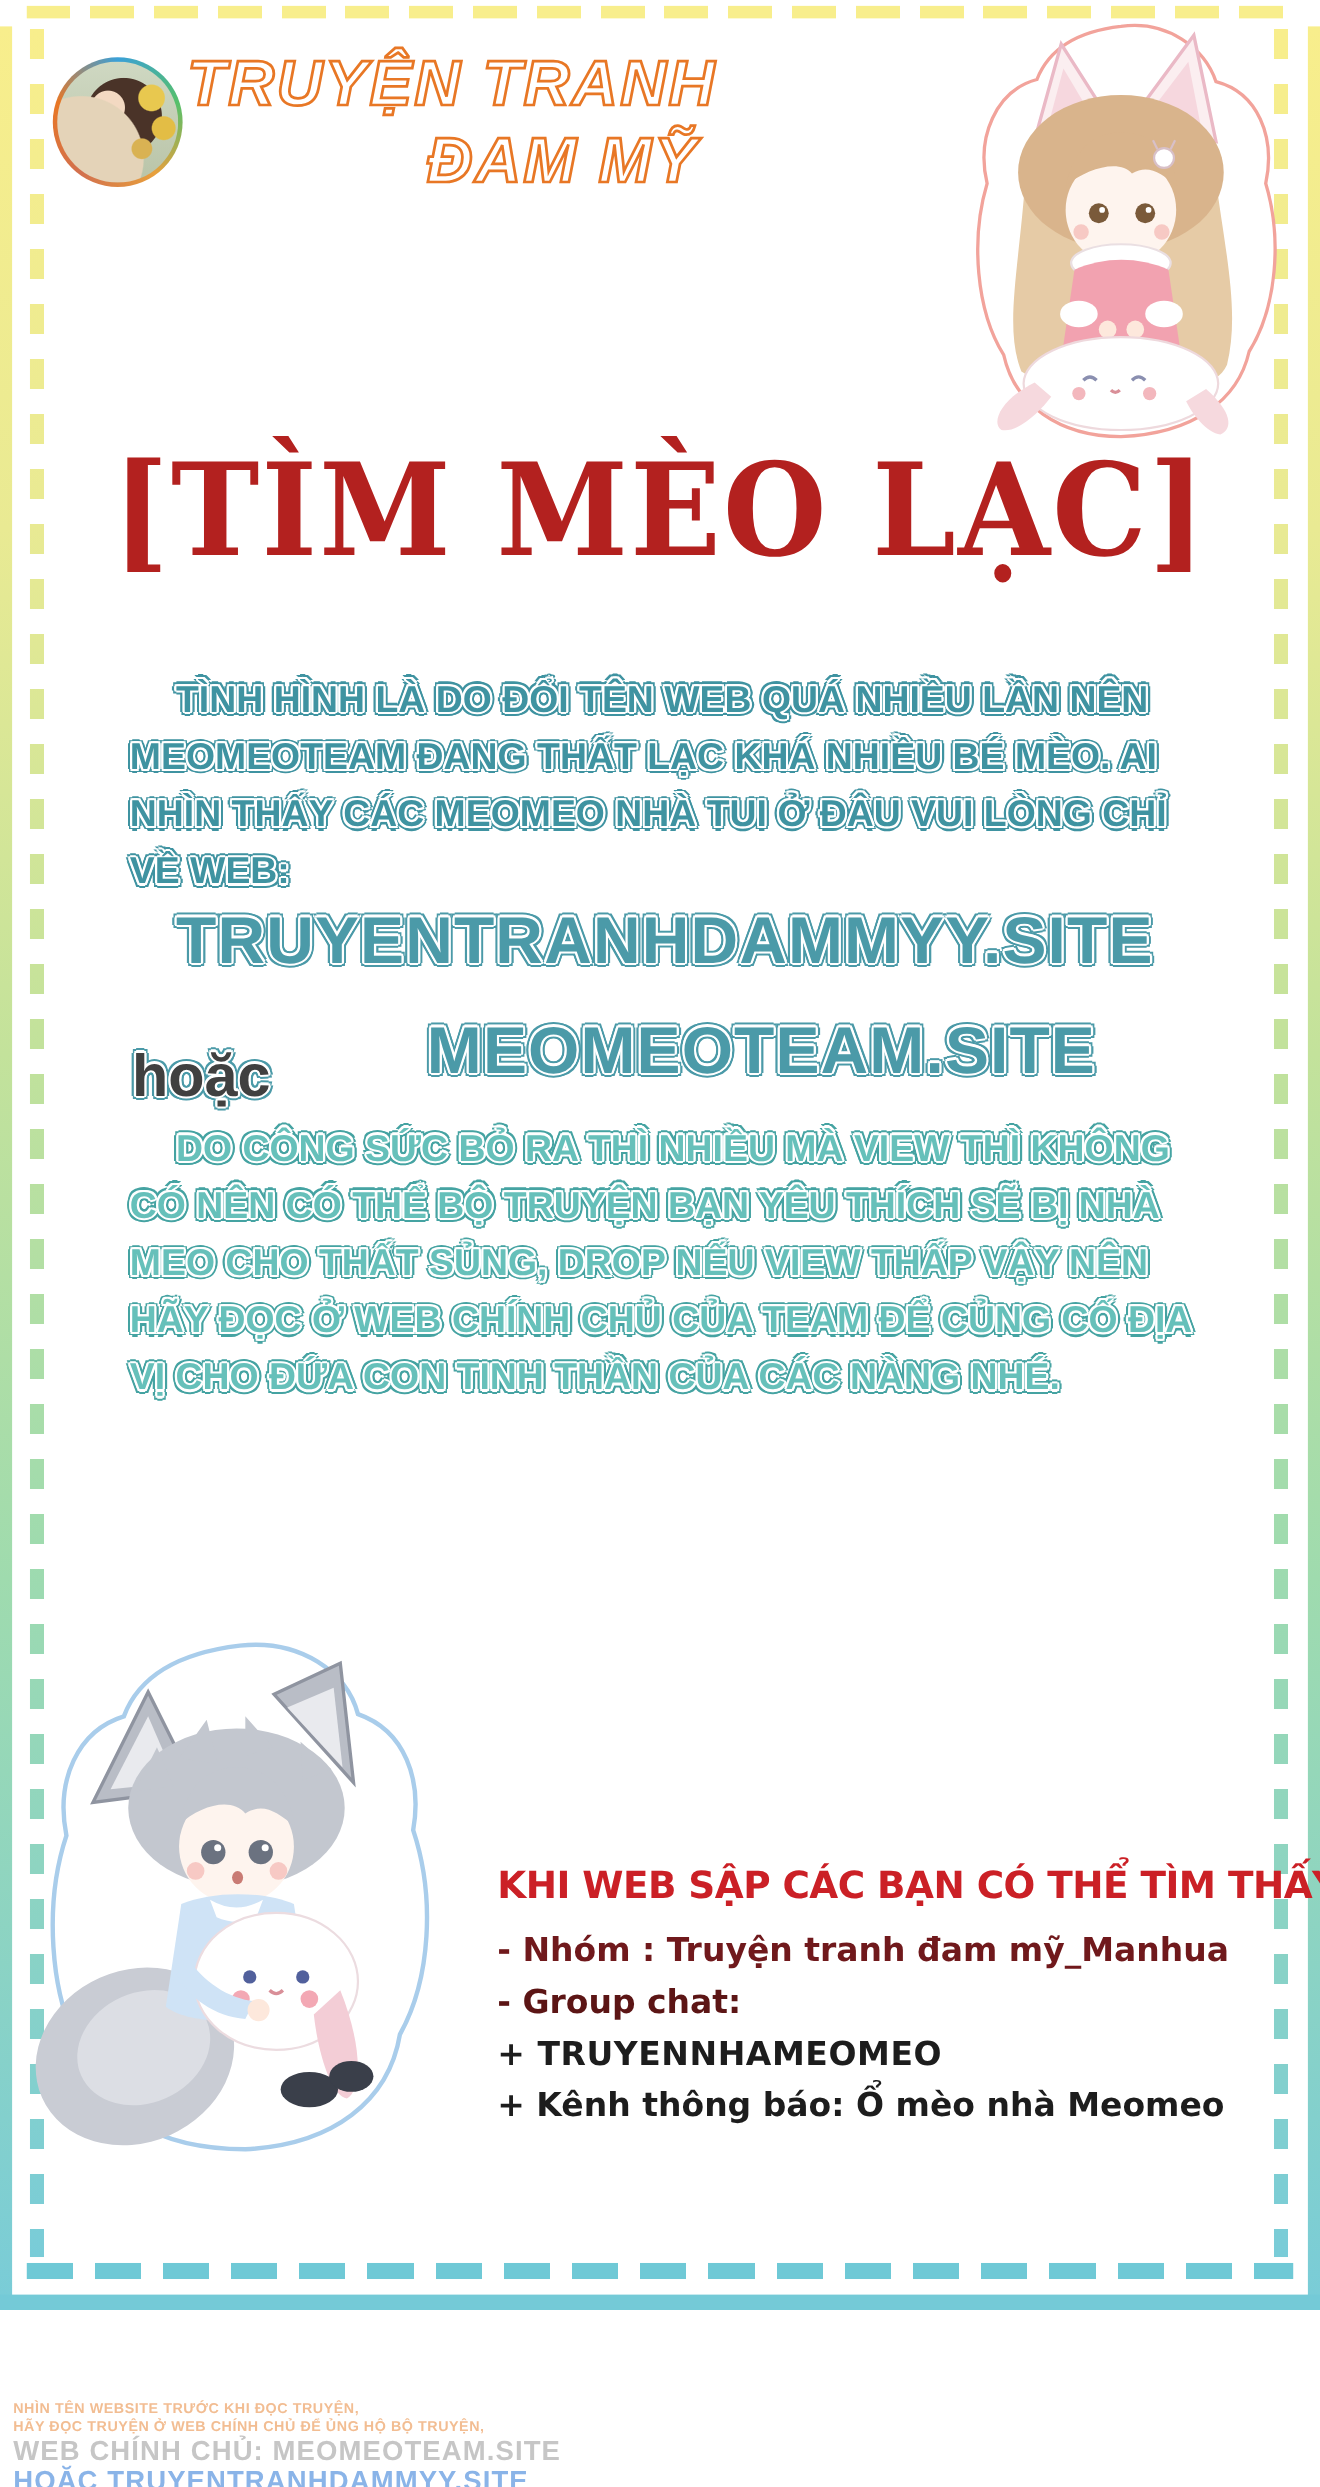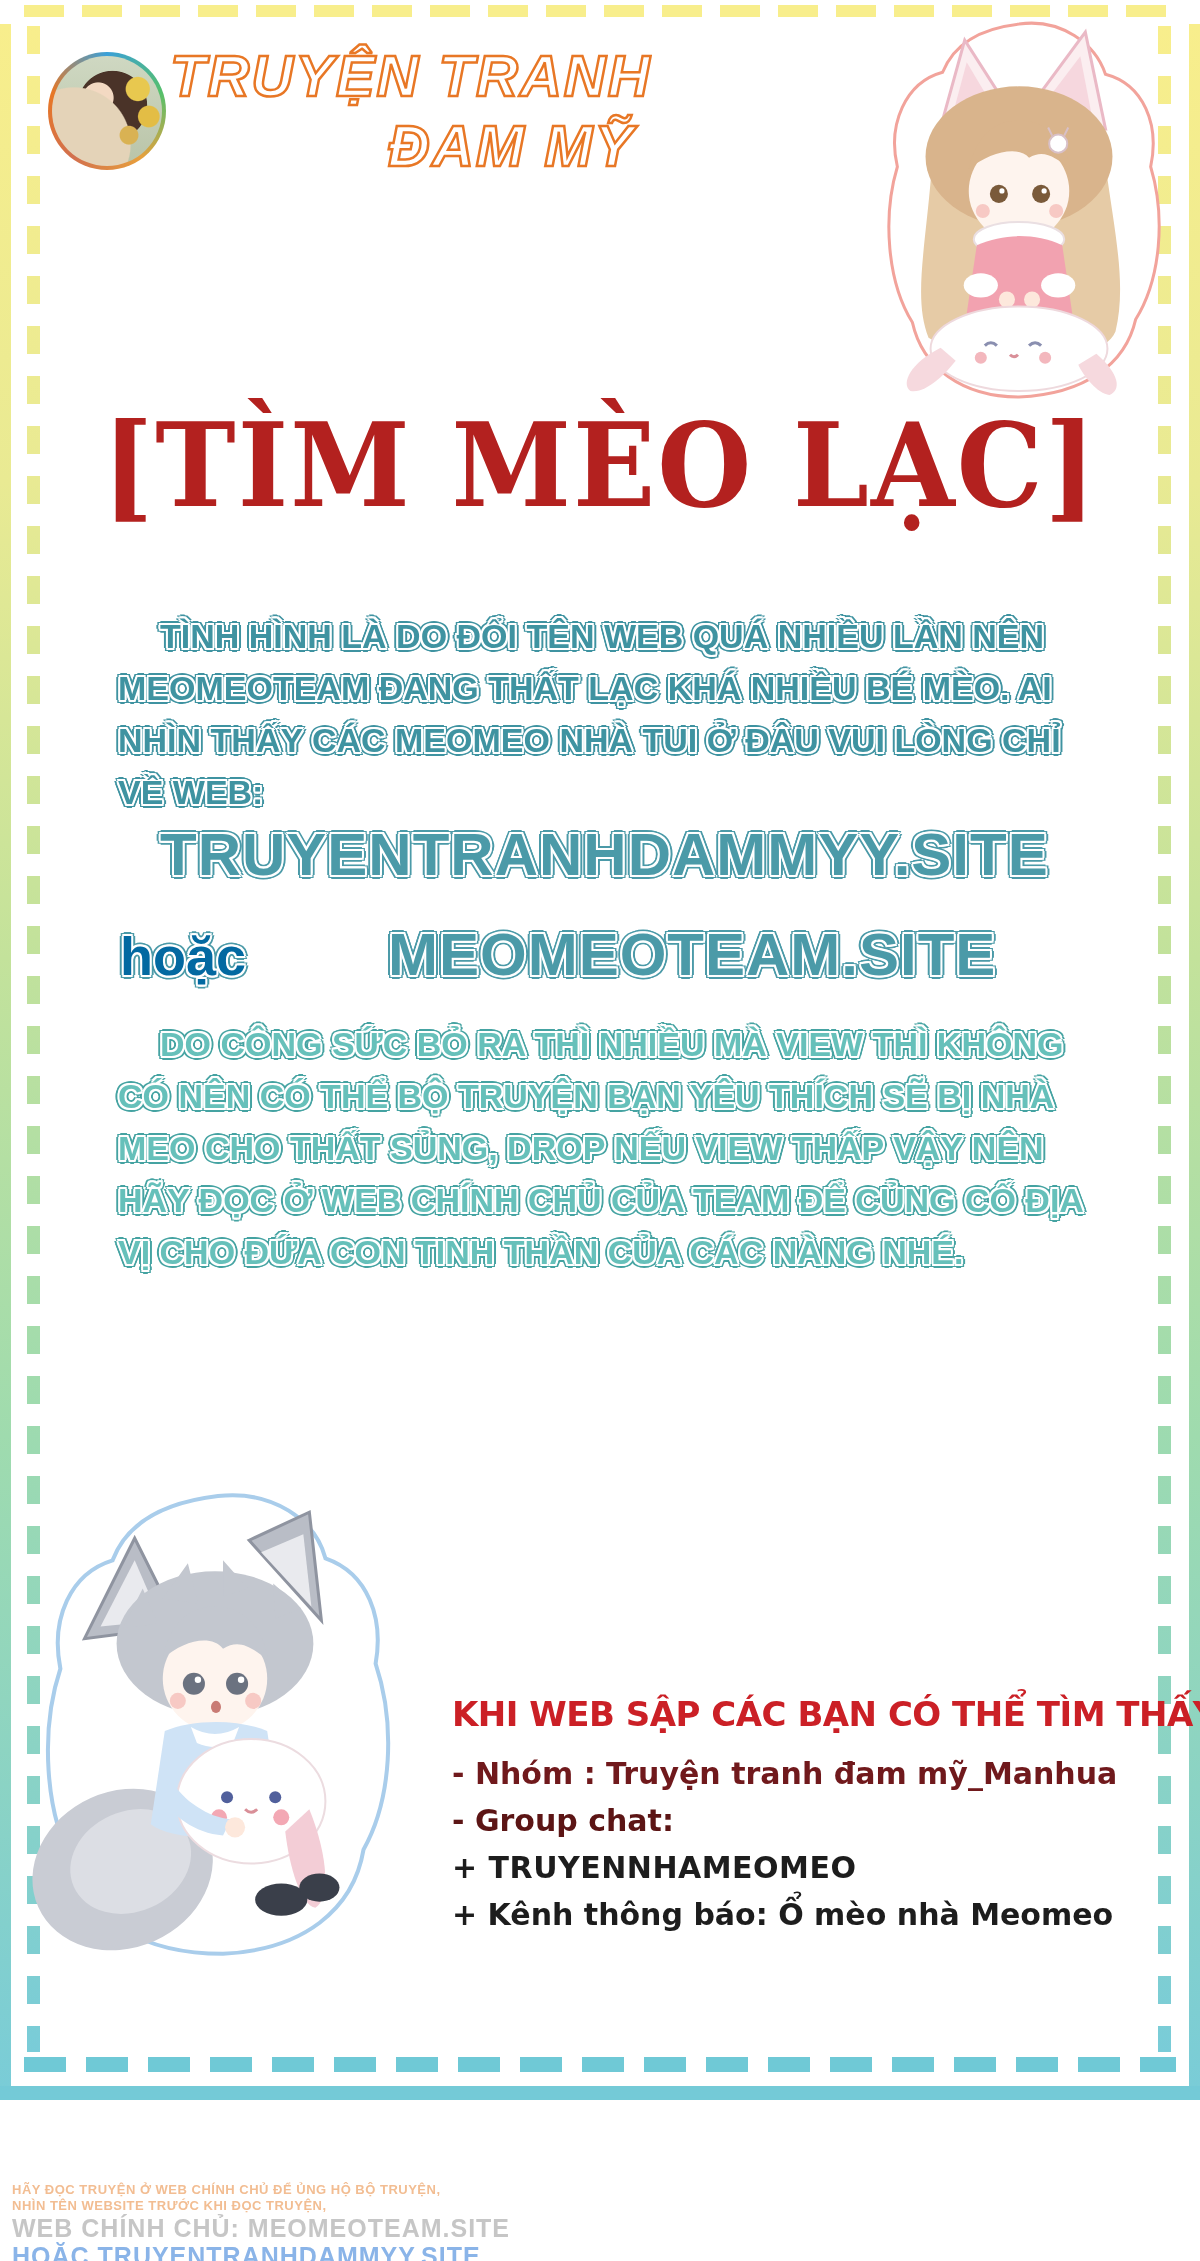--- a/index.html
+++ b/index.html
@@ -62,21 +62,21 @@
 
   .para{position:absolute;left:118px;width:966px;font-size:34px;line-height:52px;
     text-indent:42px;text-transform:uppercase;}
   #para1{top:610px;color:#3f93a1;--ring:#3f93a1;}
   #para2{top:1018px;color:#66c0ba;--ring:#45a3a2;}
   #para3{top:1300px;color:#8fd6c5;--ring:#2f8f96;}
   .struck{text-decoration:line-through;text-decoration-thickness:4px;}
 
   #site1{position:absolute;left:118px;top:820px;width:980px;font-size:60px;line-height:70px;
     color:#4b9aa8;--ring:#4b9aa8;letter-spacing:1px;white-space:nowrap;margin-left:42px;}
-  #site-or{position:absolute;left:120px;top:925px;font-size:54px;color:#0369a1;--ring:#4b9aa8;
+  #site-or{position:absolute;left:120px;top:947px;font-size:54px;color:#404040;--ring:#4b9aa8;
     font-weight:900;text-transform:none;}
   #site2{position:absolute;left:388px;top:920px;font-size:60px;color:#4b9aa8;--ring:#4b9aa8;
     letter-spacing:1px;white-space:nowrap;}
 
   
   #contact{position:absolute;left:452px;top:1694px;width:720px;}
   #contact-heading{font-weight:900;font-size:34px;color:#cb2026;letter-spacing:-0.5px;margin-bottom:16px;
     white-space:nowrap;font-family:"DejaVu Sans",sans-serif;}
   .c-item{font-family:"DejaVu Sans",sans-serif;font-weight:700;font-size:30px;line-height:47px;white-space:nowrap;}
   .c-1{color:#8c1d1d;}
@@ -196,19 +196,19 @@
 
   <div id="contact">
     <div id="contact-heading">KHI WEB SẬP CÁC BẠN CÓ THỂ TÌM THẤY MEO TẠI:</div>
     <div class="c-item c-2">- Nhóm : Truyện tranh đam mỹ_Manhua</div>
     <div class="c-item c-3">- Group chat:</div>
     <div class="c-item c-4">+ TRUYENNHAMEOMEO</div>
     <div class="c-item c-5">+ Kênh thông báo: Ổ mèo nhà Meomeo</div>
   </div>
 
   <div id="footer">
+    <div class="f-small">NHÌN TÊN WEBSITE TRƯỚC KHI ĐỌC TRUYỆN,</div>
     <div class="f-small">HÃY ĐỌC TRUYỆN Ở WEB CHÍNH CHỦ ĐỂ ỦNG HỘ BỘ TRUYỆN,</div>
-    <div class="f-small">NHÌN TÊN WEBSITE TRƯỚC KHI ĐỌC TRUYỆN,</div>
     <div class="f-big" id="f-main">WEB CHÍNH CHỦ: MEOMEOTEAM.SITE</div>
     <div class="f-big" id="f-alt">HOẶC TRUYENTRANHDAMMYY.SITE</div>
   </div>
 
 </div>
 
 </body></html>

